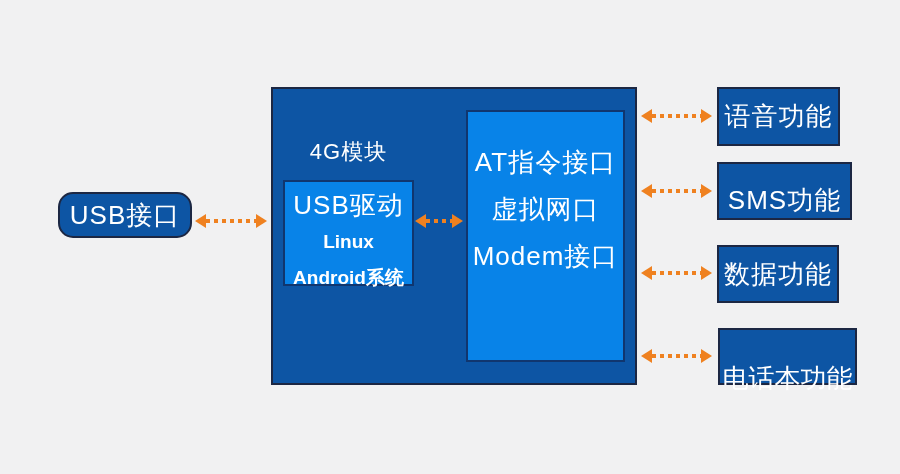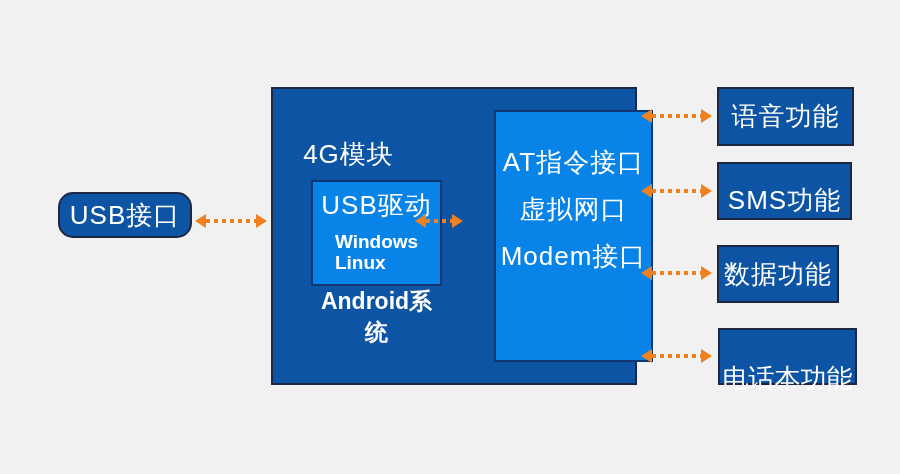--- a/index.html
+++ b/index.html
@@ -25,39 +25,38 @@
     border:2px solid var(--dark-border);
     color:var(--text);
     display:flex;align-items:center;justify-content:center;
     font-size:26px;letter-spacing:1px;
   }
   .light-box{
     position:absolute;
     background:var(--light-fill);
     border:2px solid var(--light-border);
     color:var(--text);
-    margin-left:28px;
   }
 
   .module-box{position:absolute;left:271px;top:87px;width:366px;height:298px;
     background:var(--dark-fill);border:2px solid var(--dark-border);}
   .module-title{position:absolute;left:283px;top:137px;width:131px;
-    text-align:center;color:var(--text);font-size:26px;letter-spacing:1px;}
+    text-align:center;color:var(--text);font-size:22px;letter-spacing:1px;}
 
   .usb-driver-box{left:283px;top:180px;width:131px;height:106px;text-align:center;}
   .usb-driver-title{font-size:26px;margin-top:6px;letter-spacing:1px;}
   .os-block{width:fit-content;margin:8px auto 0 auto;text-align:left;
     font-size:19px;font-weight:bold;line-height:21px;}
-  .android-line{margin-top:13px;font-size:23px;font-weight:bold;text-align:center;}
+  .android-line{margin-top:13px;font-size:19px;font-weight:bold;text-align:center;}
 
   .interface-box{left:466px;top:110px;width:159px;height:252px;padding-top:27px;text-align:center;}
   .interface-line{font-size:26px;line-height:47px;letter-spacing:1px;white-space:nowrap;}
 
   .box-usb{left:58px;top:192px;width:134px;height:46px;border-radius:15px;}
-  .box-voice{left:717px;top:87px;width:137px;height:59px;}
+  .box-voice{left:717px;top:87px;width:123px;height:59px;}
   .box-sms{left:717px;top:162px;width:135px;height:58px;align-items:flex-end;}
   .box-data{left:717px;top:245px;width:122px;height:58px;}
   .box-phonebook{left:718px;top:328px;width:139px;height:57px;}
   .box-phonebook span{letter-spacing:0;margin-top:44px;}
 
   .arrow{position:absolute;height:14px;display:flex;align-items:center;}
   .arrow .head-left{width:0;height:0;
     border-top:7px solid transparent;border-bottom:7px solid transparent;
     border-right:11px solid var(--arrow);}
   .arrow .head-right{width:0;height:0;
@@ -87,21 +86,20 @@
     <span class="shaft"></span>
     <span class="head-right"></span>
   </div>
 
   <div class="module-box"></div>
   <div class="module-title">4G模块</div>
 
   <div class="light-box usb-driver-box">
     <div class="usb-driver-title">USB驱动</div>
     <div class="os-block">
-      <div>Windows</div>
       <div>Linux</div>
     </div>
     <div class="android-line">Android系统</div>
   </div>
 
   <div class="arrow arrow-driver">
     <span class="head-left"></span>
     <span class="shaft"></span>
     <span class="head-right"></span>
   </div>

